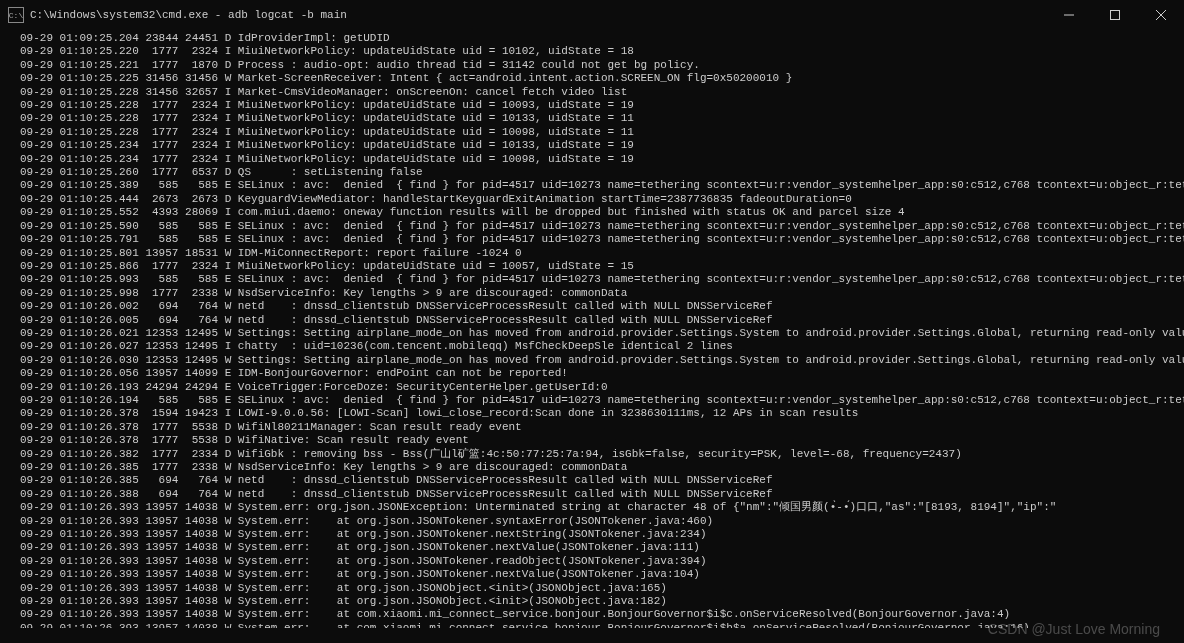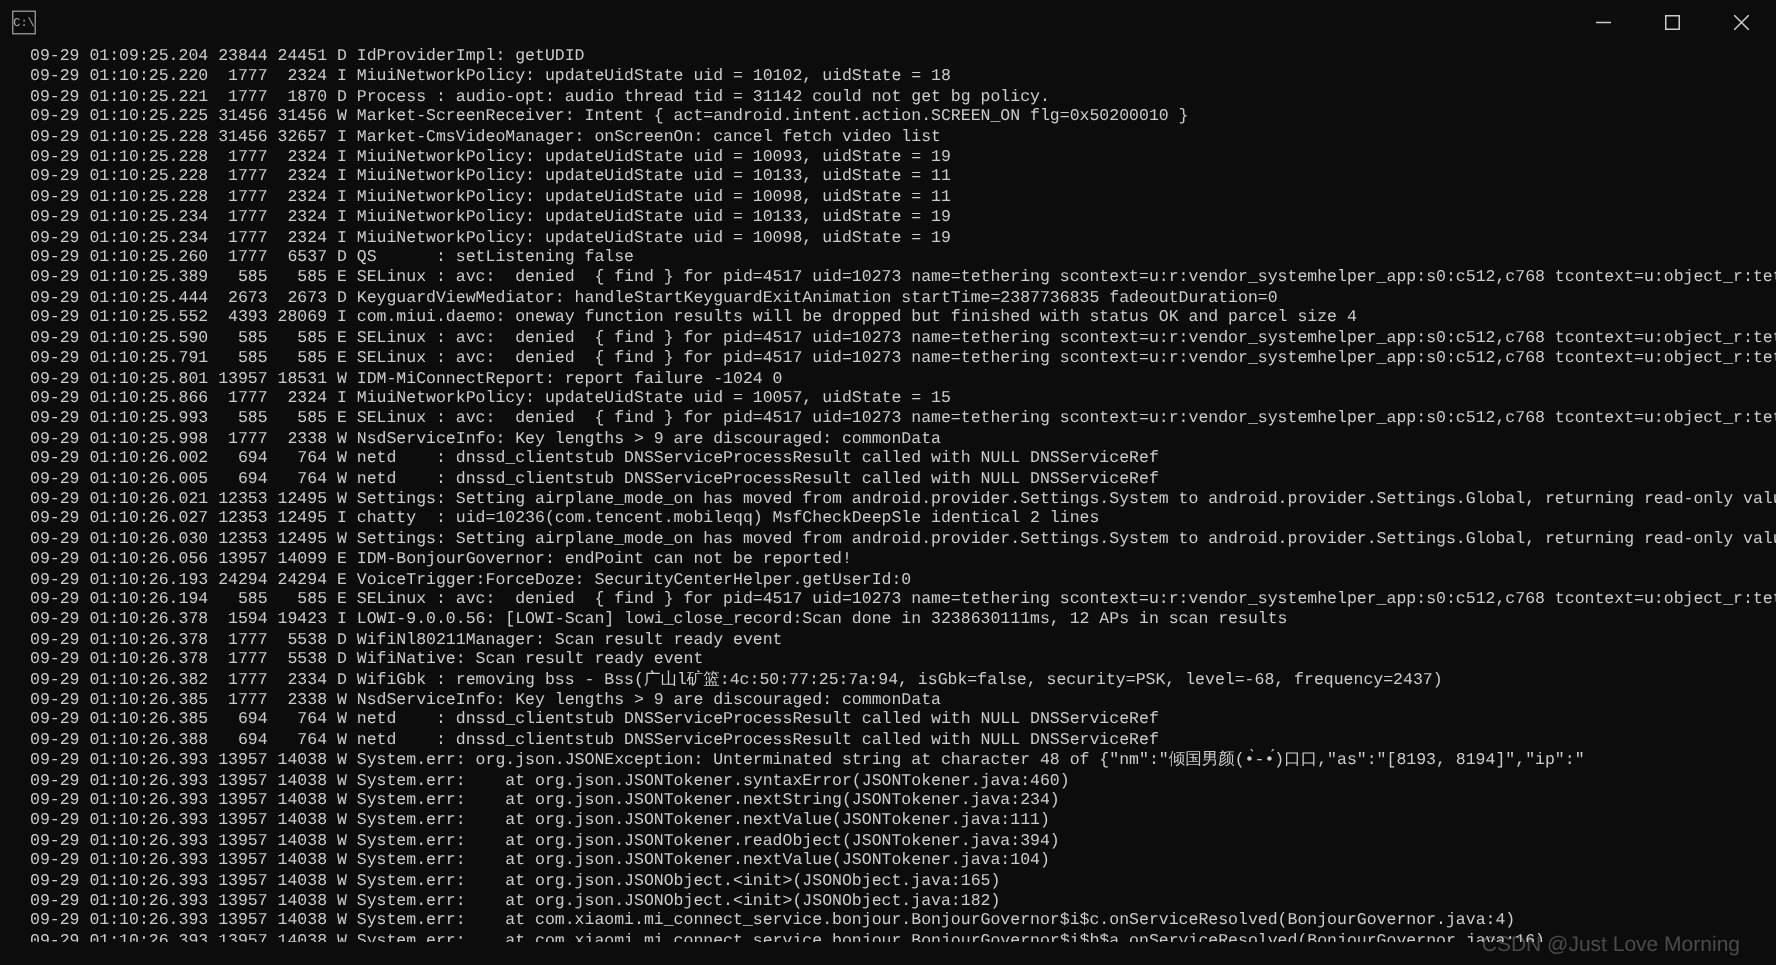--- a/index.html
+++ b/index.html
@@ -71,20 +71,21 @@
   font-family: Arial, sans-serif;
   font-size: 14px;
 }
 </style>
 </head>
 <body>
 
 <div class="titlebar">
   <div class="title-left">
     <div class="cmd-icon">C:\</div>
+    <div class="title-text">C:\Windows\system32\cmd.exe - adb  logcat -b main</div>
   </div>
   <div class="win-controls">
     <div class="win-btn">
       <svg width="10" height="10" viewBox="0 0 10 10">
           <path d="M0 5 H10" stroke="#ccc" stroke-width="1"></path>
         </svg>
     </div>
     <div class="win-btn">
       <svg width="10" height="10" viewBox="0 0 10 10">
           <rect x="0.5" y="0.5" width="9" height="9" fill="none" stroke="#ccc" stroke-width="1"></rect>

